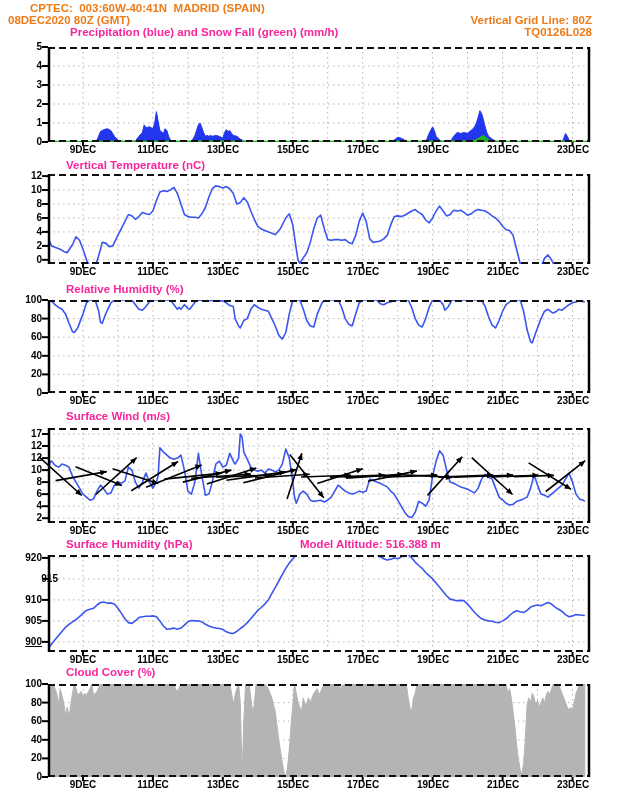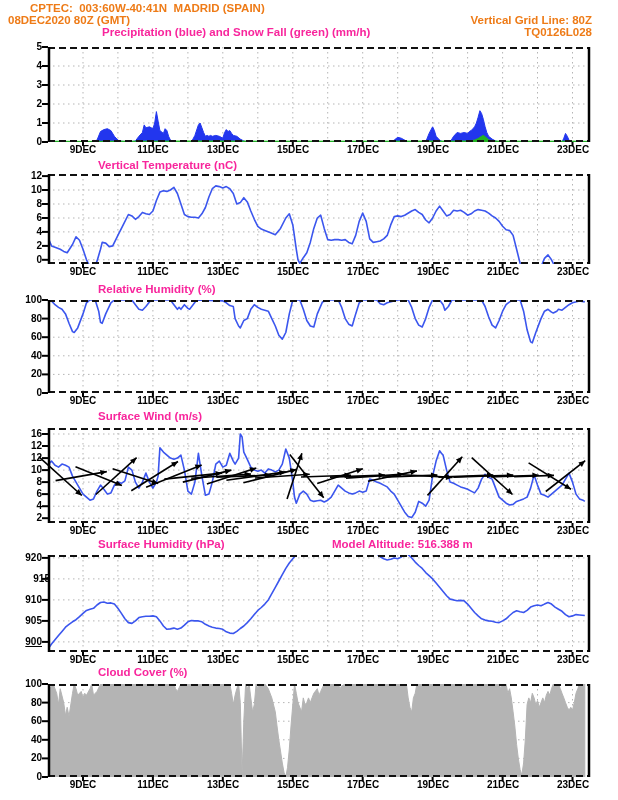--- a/index.html
+++ b/index.html
@@ -1,20 +1,20 @@
 <!DOCTYPE html>
 <html><head>
 <meta charset="utf-8">
 <style>
   html,body{margin:0;padding:0;background:#fff;}
   body{width:618px;height:800px;position:relative;overflow:hidden;
        font-family:"Liberation Sans",sans-serif;}
   .txt{position:absolute;font-weight:bold;white-space:pre;line-height:12px;}
   .orange{color:#ee7b17;font-size:11.5px;}
-  .magenta{color:#f8259c;font-size:11.5px;margin-left:32px;}
+  .magenta{color:#f8259c;font-size:11.5px;}
   .right{}
   .ylab{position:absolute;font-size:10px;font-weight:bold;color:#000;
         width:42px;text-align:right;line-height:12px;}
   .xlab{position:absolute;font-size:10px;font-weight:bold;color:#000;
         width:44px;text-align:center;line-height:12px;}
   svg{position:absolute;overflow:visible;}
 </style>
 </head>
 <body>
 
@@ -338,21 +338,21 @@
         <line x1="454.6" y1="95" x2="454.6" y2="99" stroke="#000" stroke-width="2"></line>
         <line x1="524.5" y1="95" x2="524.5" y2="99" stroke="#000" stroke-width="2"></line>
       </svg>
       <div class="ylab" style="left: 0px; top: 512px;">2</div>
       <div class="ylab" style="left: 0px; top: 500px;">4</div>
       <div class="ylab" style="left: 0px; top: 488px;">6</div>
       <div class="ylab" style="left: 0px; top: 476px;">8</div>
       <div class="ylab" style="left: 0px; top: 464px;">10</div>
       <div class="ylab" style="left: 0px; top: 452px;">12</div>
       <div class="ylab" style="left: 0px; top: 440px;">12</div>
-      <div class="ylab" style="left: 0px; top: 428px;">16</div>
+      <div class="ylab" style="left: 0px; top: 428px;">17</div>
       <div class="xlab" style="left: 61px; top: 525px;">9DEC</div>
       <div class="xlab" style="left: 131px; top: 525px;">11DEC</div>
       <div class="xlab" style="left: 201px; top: 525px;">13DEC</div>
       <div class="xlab" style="left: 271px; top: 525px;">15DEC</div>
       <div class="xlab" style="left: 341px; top: 525px;">17DEC</div>
       <div class="xlab" style="left: 411px; top: 525px;">19DEC</div>
       <div class="xlab" style="left: 481px; top: 525px;">21DEC</div>
       <div class="xlab" style="left: 551px; top: 525px;">23DEC</div>
       <svg width="542" height="97" style="left:48px;top:555px">
         <defs>
@@ -397,21 +397,21 @@
         <line x1="174.8" y1="97" x2="174.8" y2="101" stroke="#000" stroke-width="2"></line>
         <line x1="244.8" y1="97" x2="244.8" y2="101" stroke="#000" stroke-width="2"></line>
         <line x1="314.7" y1="97" x2="314.7" y2="101" stroke="#000" stroke-width="2"></line>
         <line x1="384.6" y1="97" x2="384.6" y2="101" stroke="#000" stroke-width="2"></line>
         <line x1="454.6" y1="97" x2="454.6" y2="101" stroke="#000" stroke-width="2"></line>
         <line x1="524.5" y1="97" x2="524.5" y2="101" stroke="#000" stroke-width="2"></line>
       </svg>
       <div class="ylab" style="left: 0px; top: 636px; text-decoration: underline;">900</div>
       <div class="ylab" style="left: 0px; top: 615px;">905</div>
       <div class="ylab" style="left: 0px; top: 594px;">910</div>
-      <div class="ylab" style="left: 8px; top: 573px;">915</div>
+      <div class="ylab" style="left: 16px; top: 573px;">915</div>
       <div class="ylab" style="left: 0px; top: 552px;">920</div>
       <div class="xlab" style="left: 61px; top: 654px;">9DEC</div>
       <div class="xlab" style="left: 131px; top: 654px;">11DEC</div>
       <div class="xlab" style="left: 201px; top: 654px;">13DEC</div>
       <div class="xlab" style="left: 271px; top: 654px;">15DEC</div>
       <div class="xlab" style="left: 341px; top: 654px;">17DEC</div>
       <div class="xlab" style="left: 411px; top: 654px;">19DEC</div>
       <div class="xlab" style="left: 481px; top: 654px;">21DEC</div>
       <div class="xlab" style="left: 551px; top: 654px;">23DEC</div>
       <svg width="542" height="93" style="left:48px;top:684px">

